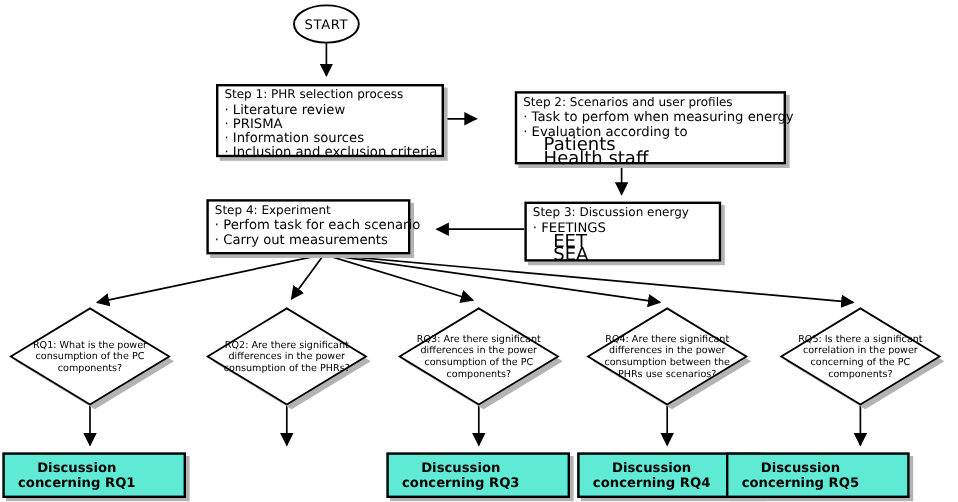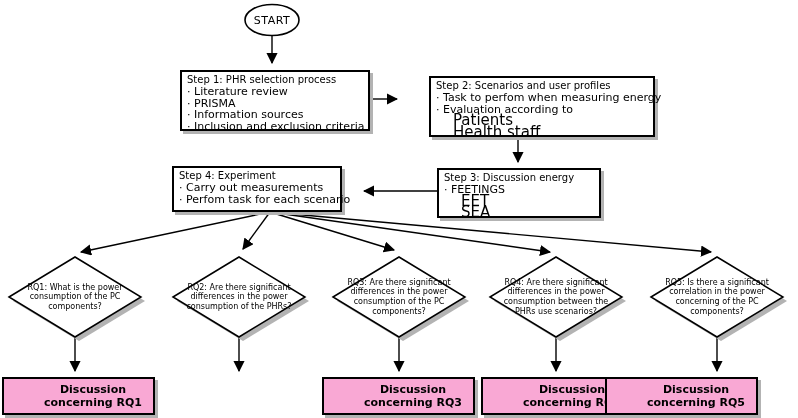--- a/index.html
+++ b/index.html
@@ -10,22 +10,22 @@
   .node { position:absolute; background:#fff; border:2px solid #000; box-shadow:3px 3px 0 #b3b3b3; }
   .step { padding:2px 5px 0 5px; }
   .step-title { font-weight:normal; font-size:10px; line-height:12px; white-space:nowrap; }
   .bullet { font-size:11px; line-height:11.5px; white-space:nowrap; }
   .bullet::before { content:"\00B7\00A0"; }
   .subitem { font-size:15px; line-height:11.5px; padding-left:17px; white-space:nowrap; }
   .terminal-label { position:absolute; display:flex; align-items:center; justify-content:center;
                     font-size:11px; letter-spacing:0.5px; }
   .diamond-label { position:absolute; display:flex; align-items:center; justify-content:center;
                    text-align:center; font-size:8px; line-height:9.6px; }
-  .discussion { position:absolute; background:#f9a8d4; border:2px solid #000; box-shadow:3px 3px 0 #b3b3b3;
-                display:flex; align-items:center; justify-content:flex-end; text-align:center; }
+  .discussion { position:absolute; background:#5eead4; border:2px solid #000; box-shadow:3px 3px 0 #b3b3b3;
+                display:flex; align-items:center; justify-content:flex-start; text-align:center; }
   .discussion span { font-weight:bold; font-size:11px; line-height:13px; width:120px; display:inline-block; }
   svg { display:block; }
 </style>
 </head>
 <body>
 
 <div class="canvas">
 
   <svg class="layer" width="798" height="418" viewBox="0 0 798 418">
     <defs>
@@ -99,22 +99,22 @@
 
   <div class="node step" style="left:437px; top:168px; width:164px; height:50px;">
     <div class="step-title">Step 3: Discussion energy</div>
     <div class="bullet">FEETINGS</div>
     <div class="subitem">EET</div>
     <div class="subitem">SEA</div>
   </div>
 
   <div class="node step" style="left:172px; top:166px; width:170px; height:46px;">
     <div class="step-title">Step 4: Experiment</div>
+    <div class="bullet">Perfom task for each scenario</div>
     <div class="bullet">Carry out measurements</div>
-    <div class="bullet">Perfom task for each scenario</div>
   </div>
 
   <div class="diamond-label" style="left:15px;  top:265px; width:120px; height:64px;">RQ1: What is the power consumption of the PC components?</div>
   <div class="diamond-label" style="left:176px; top:265px; width:126px; height:64px;">RQ2: Are there significant differences in the power consumption of the PHRs?</div>
   <div class="diamond-label" style="left:336px; top:265px; width:126px; height:64px;">RQ3: Are there significant differences in the power consumption of the PC components?</div>
   <div class="diamond-label" style="left:493px; top:265px; width:126px; height:64px;">RQ4: Are there significant differences in the power consumption between the PHRs use scenarios?</div>
   <div class="diamond-label" style="left:654px; top:265px; width:126px; height:64px;">RQ5: Is there a significant correlation in the power concerning of the PC components?</div>
 
   <div class="discussion" style="left:2px;   top:377px; width:153px; height:38px;">
     <span>Discussion concerning RQ1</span>

